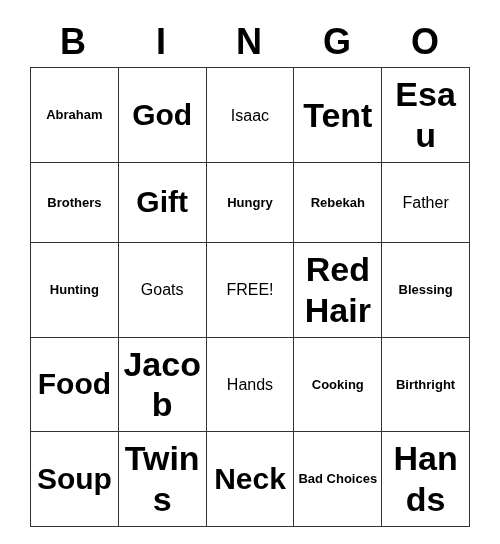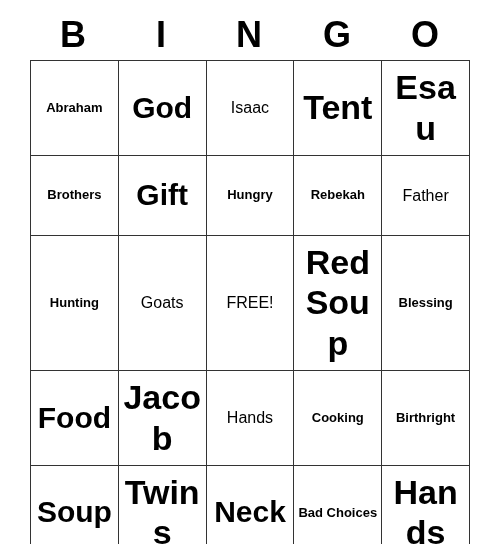--- a/index.html
+++ b/index.html
@@ -97,21 +97,21 @@
       <div class="bingo-cell">
         <span class="cell-text size-small">Hunting</span>
       </div>
       <div class="bingo-cell">
         <span class="cell-text size-medium">Goats</span>
       </div>
       <div class="bingo-cell">
         <span class="cell-text size-medium">FREE!</span>
       </div>
       <div class="bingo-cell">
-        <span class="cell-text size-large">Red Soup</span>
+        <span class="cell-text size-large">Red Hair</span>
       </div>
       <div class="bingo-cell">
         <span class="cell-text size-small">Blessing</span>
       </div>
       <div class="bingo-cell">
         <span class="cell-text size-xlarge">Food</span>
       </div>
       <div class="bingo-cell">
         <span class="cell-text size-large">Jacob</span>
       </div>

